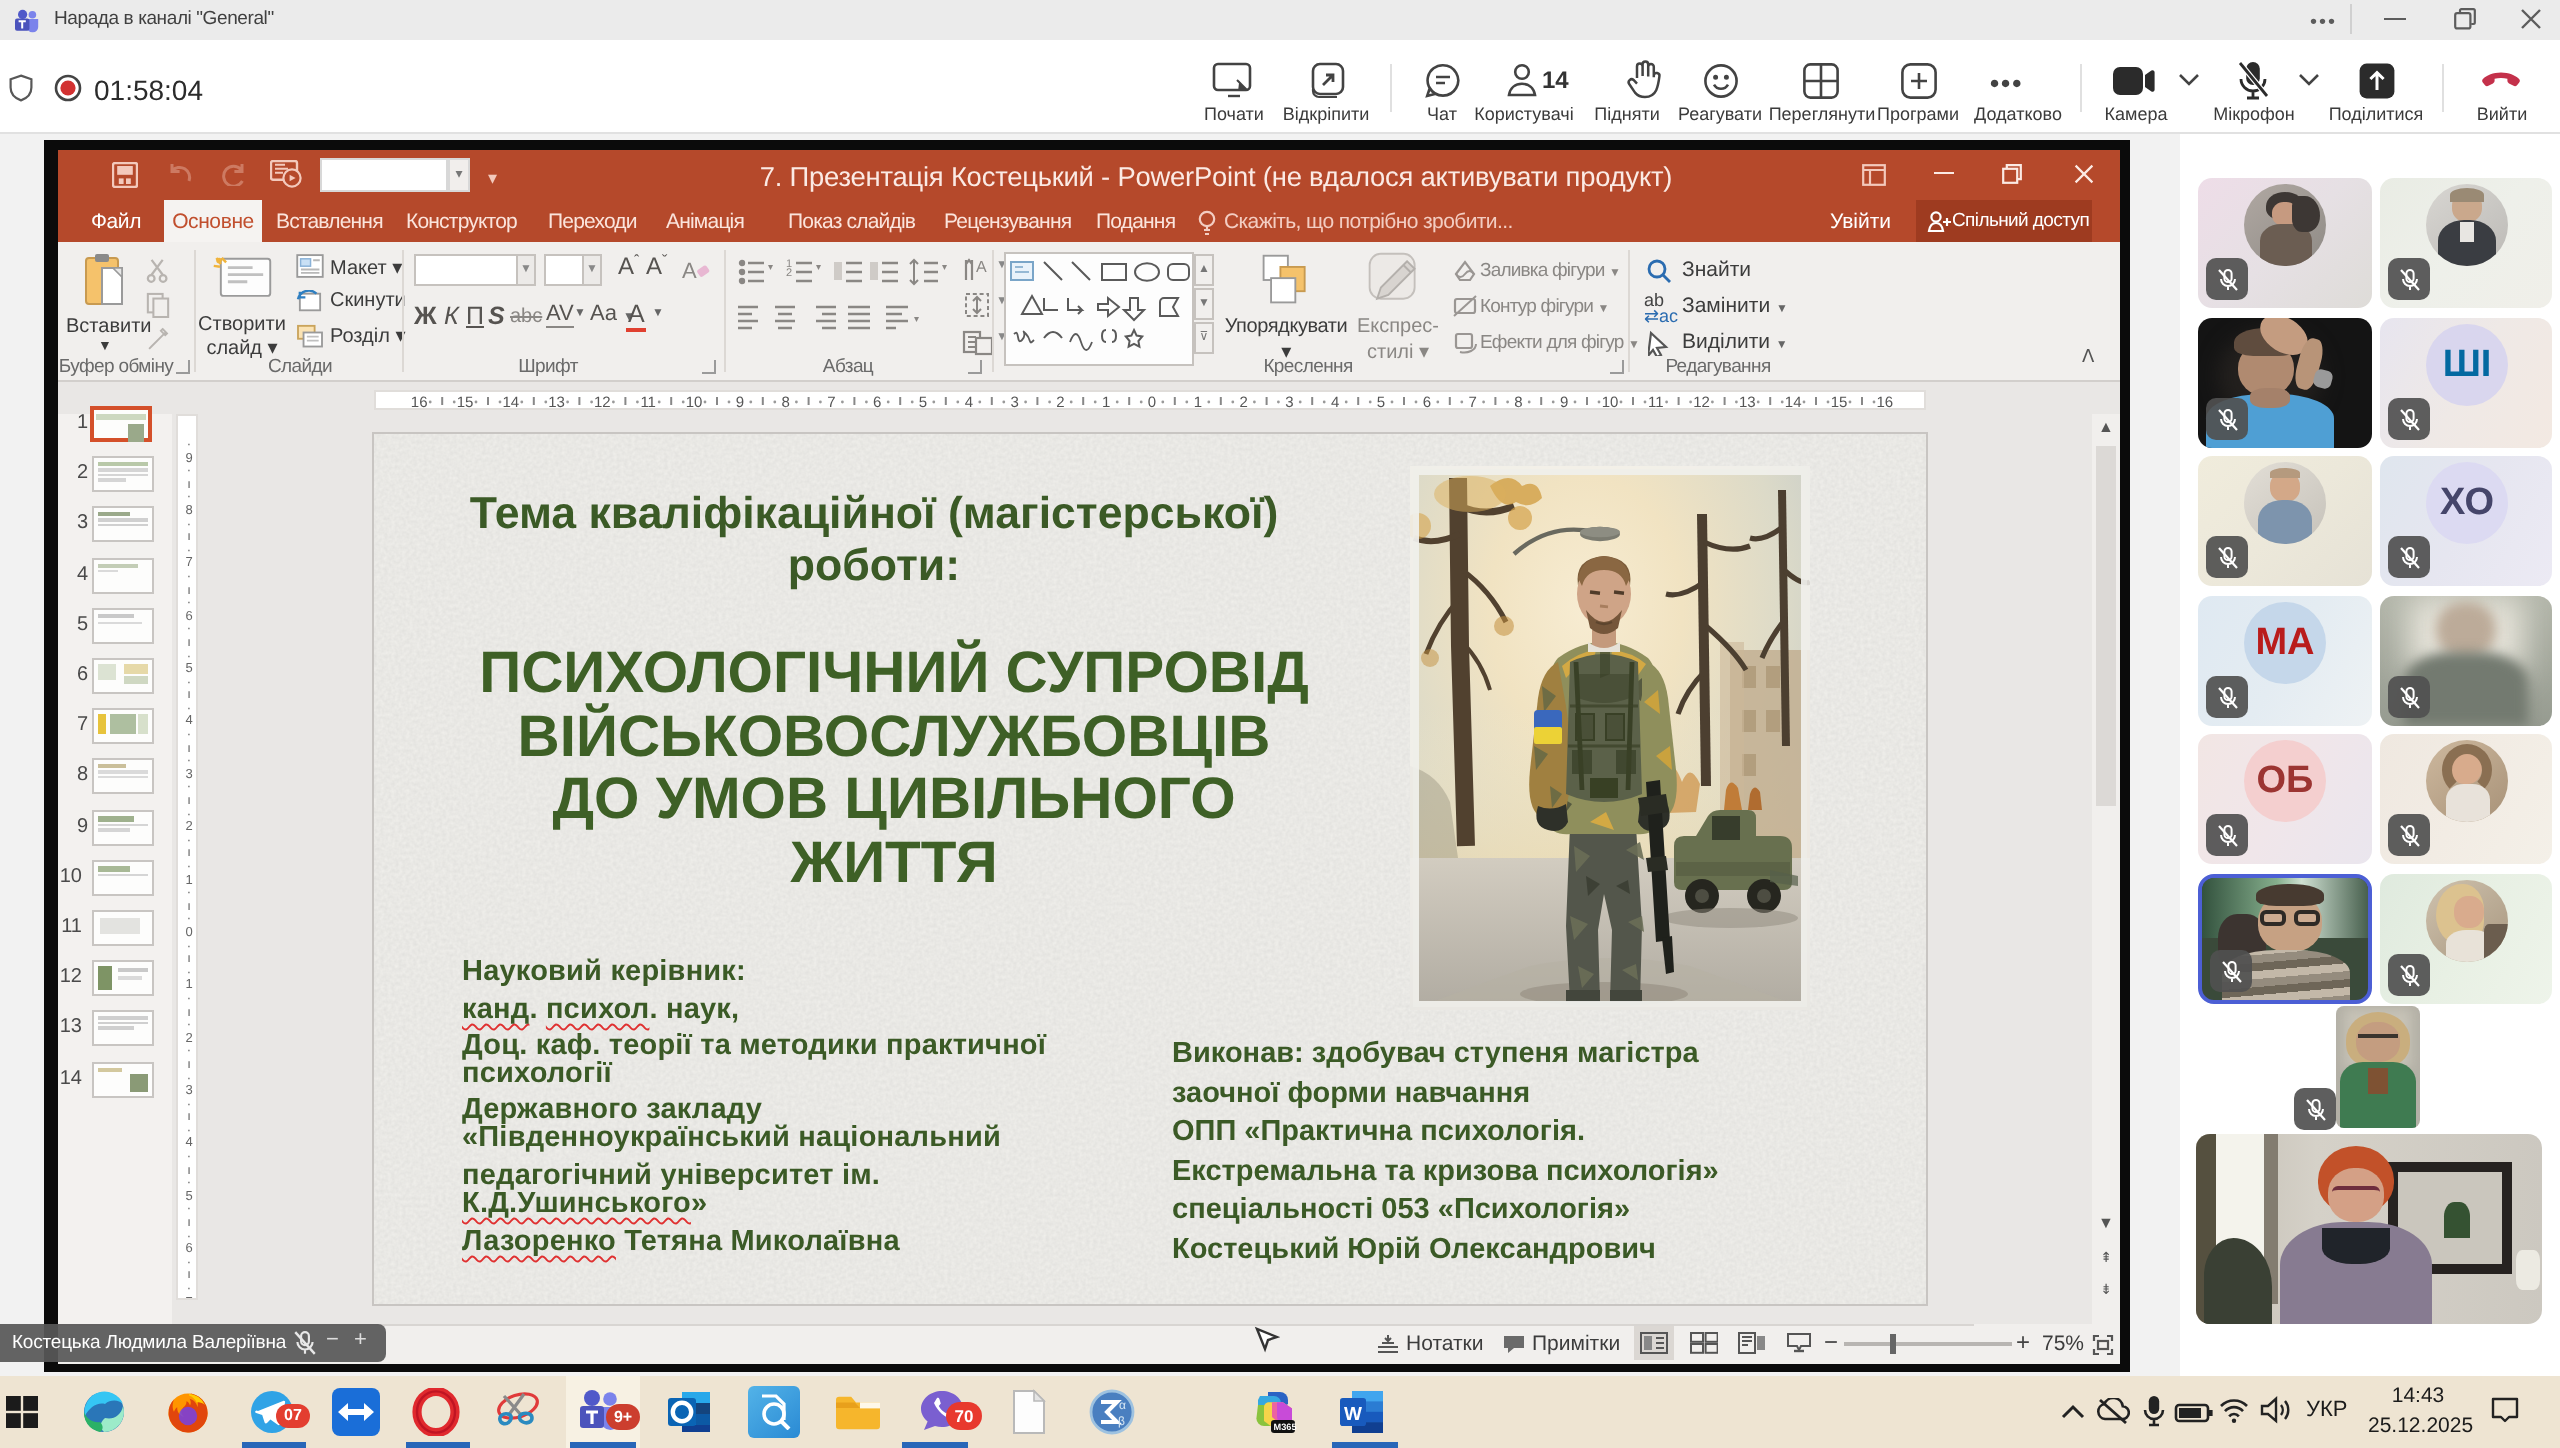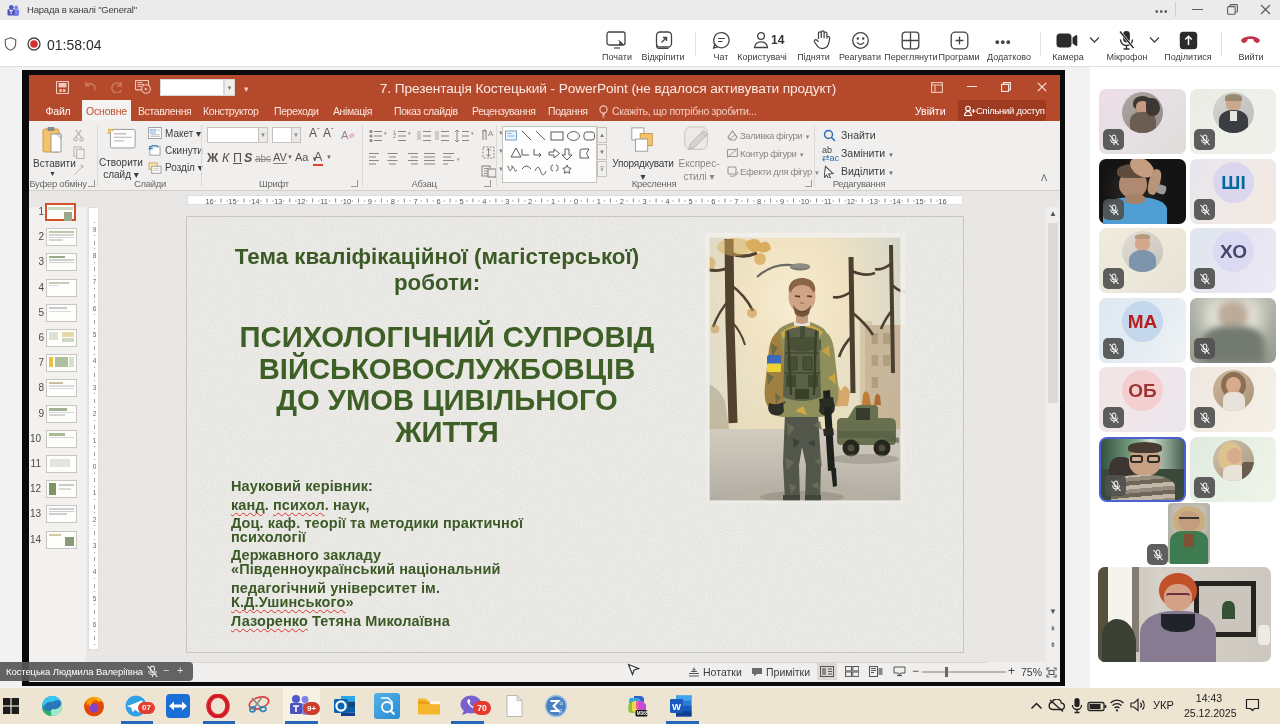--- a/index.html
+++ b/index.html
@@ -645,20 +645,21 @@
             <div class="abs" style="left:0;top:0">Науковий керівник:</div>
             <div class="abs" style="left:0;top:19px"><span class="sp">канд</span>. <span class="sp">психол</span>. наук,</div>
             <div class="abs" style="left:0;top:36.5px">Доц. каф. теорії та методики практичної</div>
             <div class="abs" style="left:0;top:50.5px">психології</div>
             <div class="abs" style="left:0;top:69px">Державного закладу</div>
             <div class="abs" style="left:0;top:83px">«Південноукраїнський національний</div>
             <div class="abs" style="left:0;top:102px">педагогічний університет ім.</div>
             <div class="abs" style="left:0;top:116px"><span class="sp">К.Д.Ушинського</span>»</div>
             <div class="abs" style="left:0;top:135px"><span class="sp">Лазоренко</span> Тетяна Миколаївна</div>
           </div>
+          <div class="abs" style="left:399px;top:301px;width:340px;font-size:14.5px;font-weight:bold;color:#3b5a26;line-height:19.6px">Виконав: здобувач ступеня магістра<br>заочної форми навчання<br>ОПП «Практична психологія.<br>Екстремальна та кризова психологія»<br>спеціальності 053 «Психологія»<br>Костецький Юрій Олександрович</div>
           <div id="soldier" style="position:absolute;left:518px;top:16px;width:200px;height:272px">
             <svg width="200" height="272" viewBox="0 0 200 272">
               <defs>
                 <radialGradient id="sky" cx="44%" cy="26%" r="80%">
                   <stop offset="0%" stop-color="#f7ecd2"></stop>
                     <stop offset="30%" stop-color="#f1e3c2"></stop>
                     <stop offset="62%" stop-color="#dcdac8"></stop>
                     <stop offset="100%" stop-color="#bcc5ca"></stop>
                 </radialGradient>
                 <linearGradient id="road" x1="0" y1="0" x2="0" y2="1">

